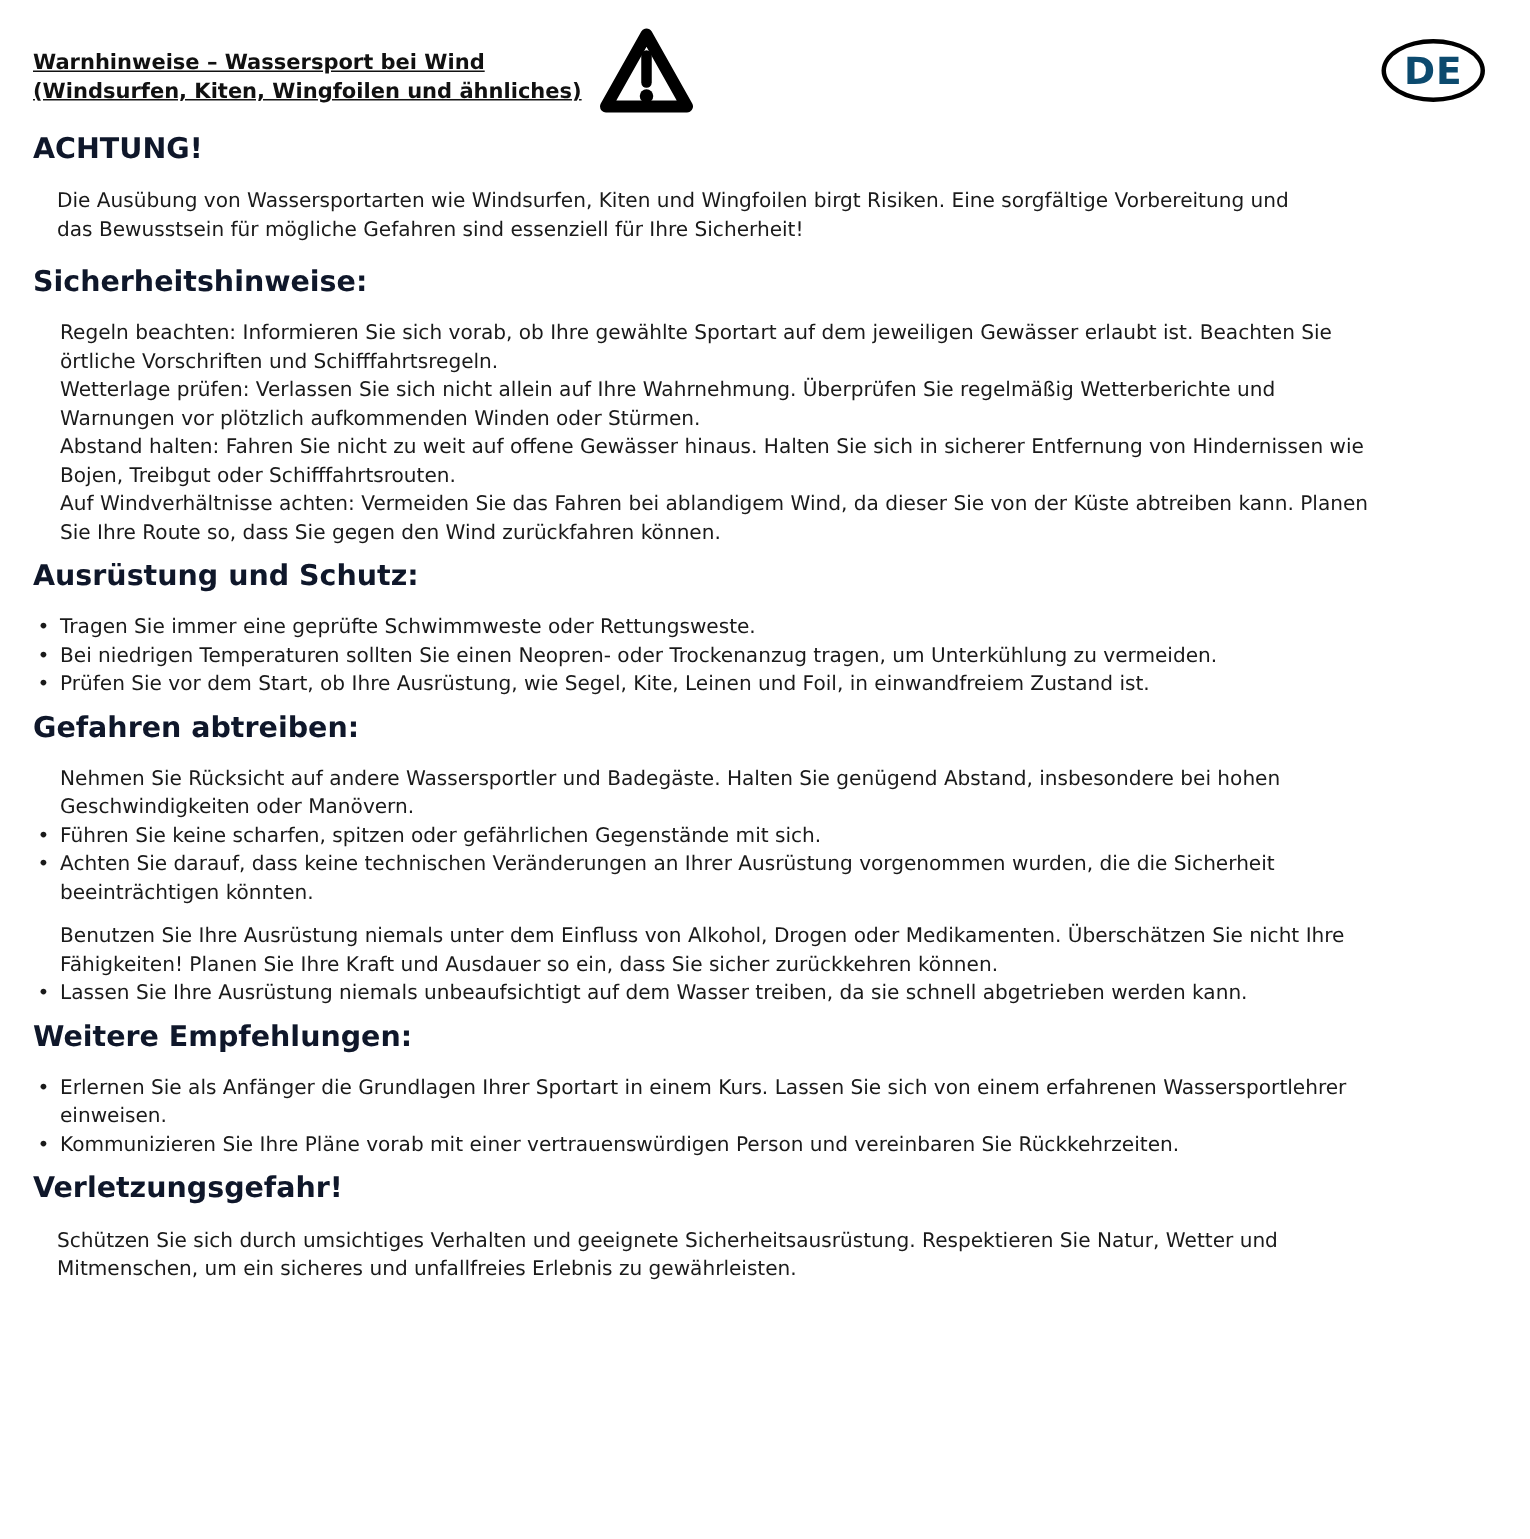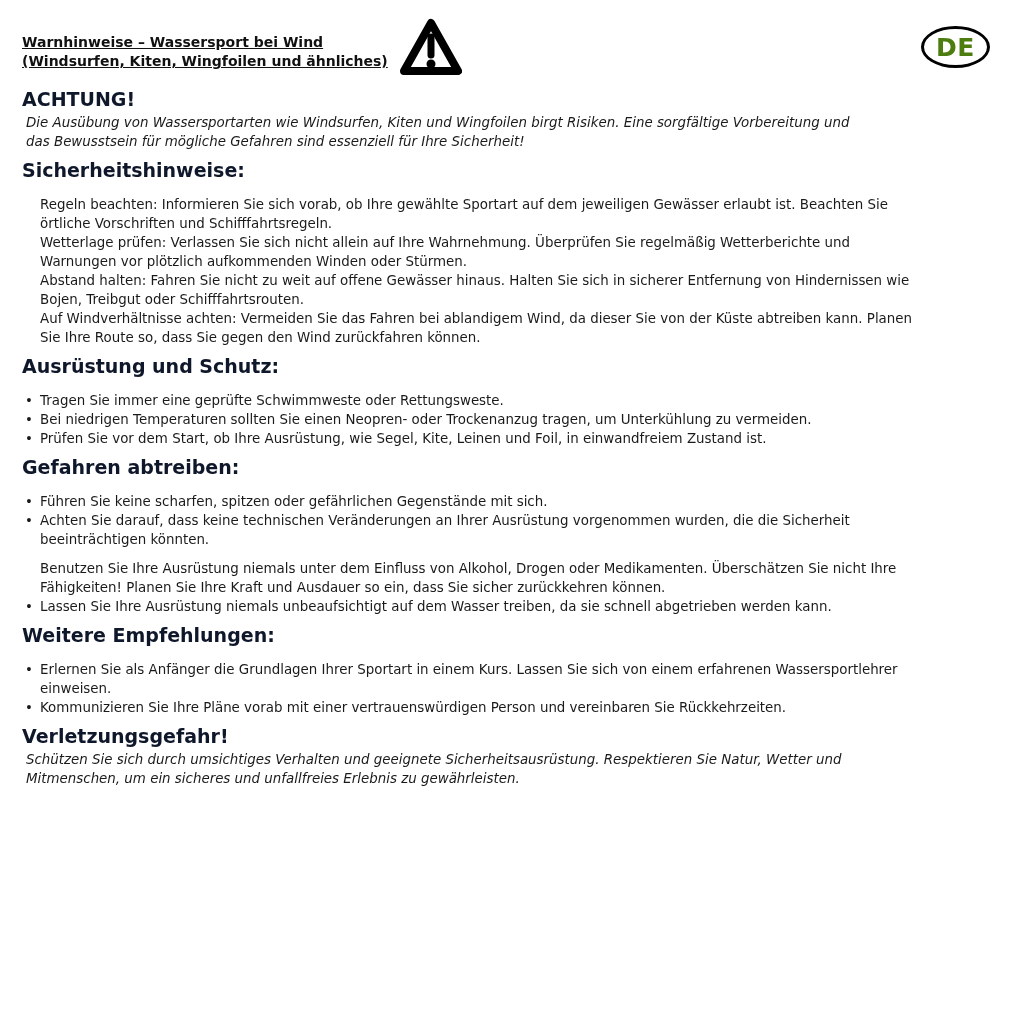--- a/index.html
+++ b/index.html
@@ -22,29 +22,29 @@
   
   .doc-header { position: relative; height: 38px; }
   .doc-title { margin: 0; font-size: 14px; font-weight: bold; line-height: 19px; color: #111; display: inline-block; }
   .tline { display: block; white-space: nowrap; text-decoration: underline; }
   .warn-icon { position: absolute; left: 378px; top: -15px; width: 62px; height: 58px; }
   .lang-badge {
     position: absolute; right: -15px; top: -7px;
     width: 63px; height: 36px;
     border: 3.5px solid #000; border-radius: 50%;
     display: flex; align-items: center; justify-content: center;
-    font-weight: bold; font-size: 25px; line-height: 1; color: #4d7c0f;
+    font-weight: bold; font-size: 25px; line-height: 1; color: #0c4a6e;
     letter-spacing: 0.5px;
   }
   
   .sec { margin-top: 10px; }
   .sec.mt-lg { margin-top: 19px; }
   .sec-head { margin: 0; font-size: 19px; font-weight: bold; line-height: 19px; color: #0f172a; }
   .sec-head.hgap { margin-bottom: 15px; }
-  .para { margin: 4px; white-space: pre-line; font-style: italic; }
+  .para { margin: 16px; white-space: pre-line; }
   .indent { margin: 0 0 0 18px; white-space: pre-line; }
   .bullet { position: relative; padding-left: 18px; }
   .bullet .marker { position: absolute; left: 3px; top: 0; }
   .bullet .marker::before { content: "\2022"; }
   .bullet .btxt { white-space: pre-line; }
 </style>
 </head>
 <body>
 
 <div class="page">
@@ -86,20 +86,22 @@
 
   <section class="sec">
     <h2 class="sec-head hgap">Ausrüstung und Schutz:</h2>
     <div class="bullet"><span class="marker"></span><span class="btxt">Tragen Sie immer eine geprüfte Schwimmweste oder Rettungsweste.</span></div>
     <div class="bullet"><span class="marker"></span><span class="btxt">Bei niedrigen Temperaturen sollten Sie einen Neopren- oder Trockenanzug tragen, um Unterkühlung zu vermeiden.</span></div>
     <div class="bullet"><span class="marker"></span><span class="btxt">Prüfen Sie vor dem Start, ob Ihre Ausrüstung, wie Segel, Kite, Leinen und Foil, in einwandfreiem Zustand ist.</span></div>
   </section>
 
   <section class="sec">
     <h2 class="sec-head hgap">Gefahren abtreiben:</h2>
+    <p class="indent">Nehmen Sie Rücksicht auf andere Wassersportler und Badegäste. Halten Sie genügend Abstand, insbesondere bei hohen
+Geschwindigkeiten oder Manövern.</p>
     <div class="bullet"><span class="marker"></span><span class="btxt">Führen Sie keine scharfen, spitzen oder gefährlichen Gegenstände mit sich.</span></div>
     <div class="bullet"><span class="marker"></span><span class="btxt">Achten Sie darauf, dass keine technischen Veränderungen an Ihrer Ausrüstung vorgenommen wurden, die die Sicherheit
 beeinträchtigen könnten.</span></div>
   </section>
 
   <section class="sec">
     <p class="indent">Benutzen Sie Ihre Ausrüstung niemals unter dem Einfluss von Alkohol, Drogen oder Medikamenten. Überschätzen Sie nicht Ihre
 Fähigkeiten! Planen Sie Ihre Kraft und Ausdauer so ein, dass Sie sicher zurückkehren können.</p>
     <div class="bullet"><span class="marker"></span><span class="btxt">Lassen Sie Ihre Ausrüstung niemals unbeaufsichtigt auf dem Wasser treiben, da sie schnell abgetrieben werden kann.</span></div>
   </section>

